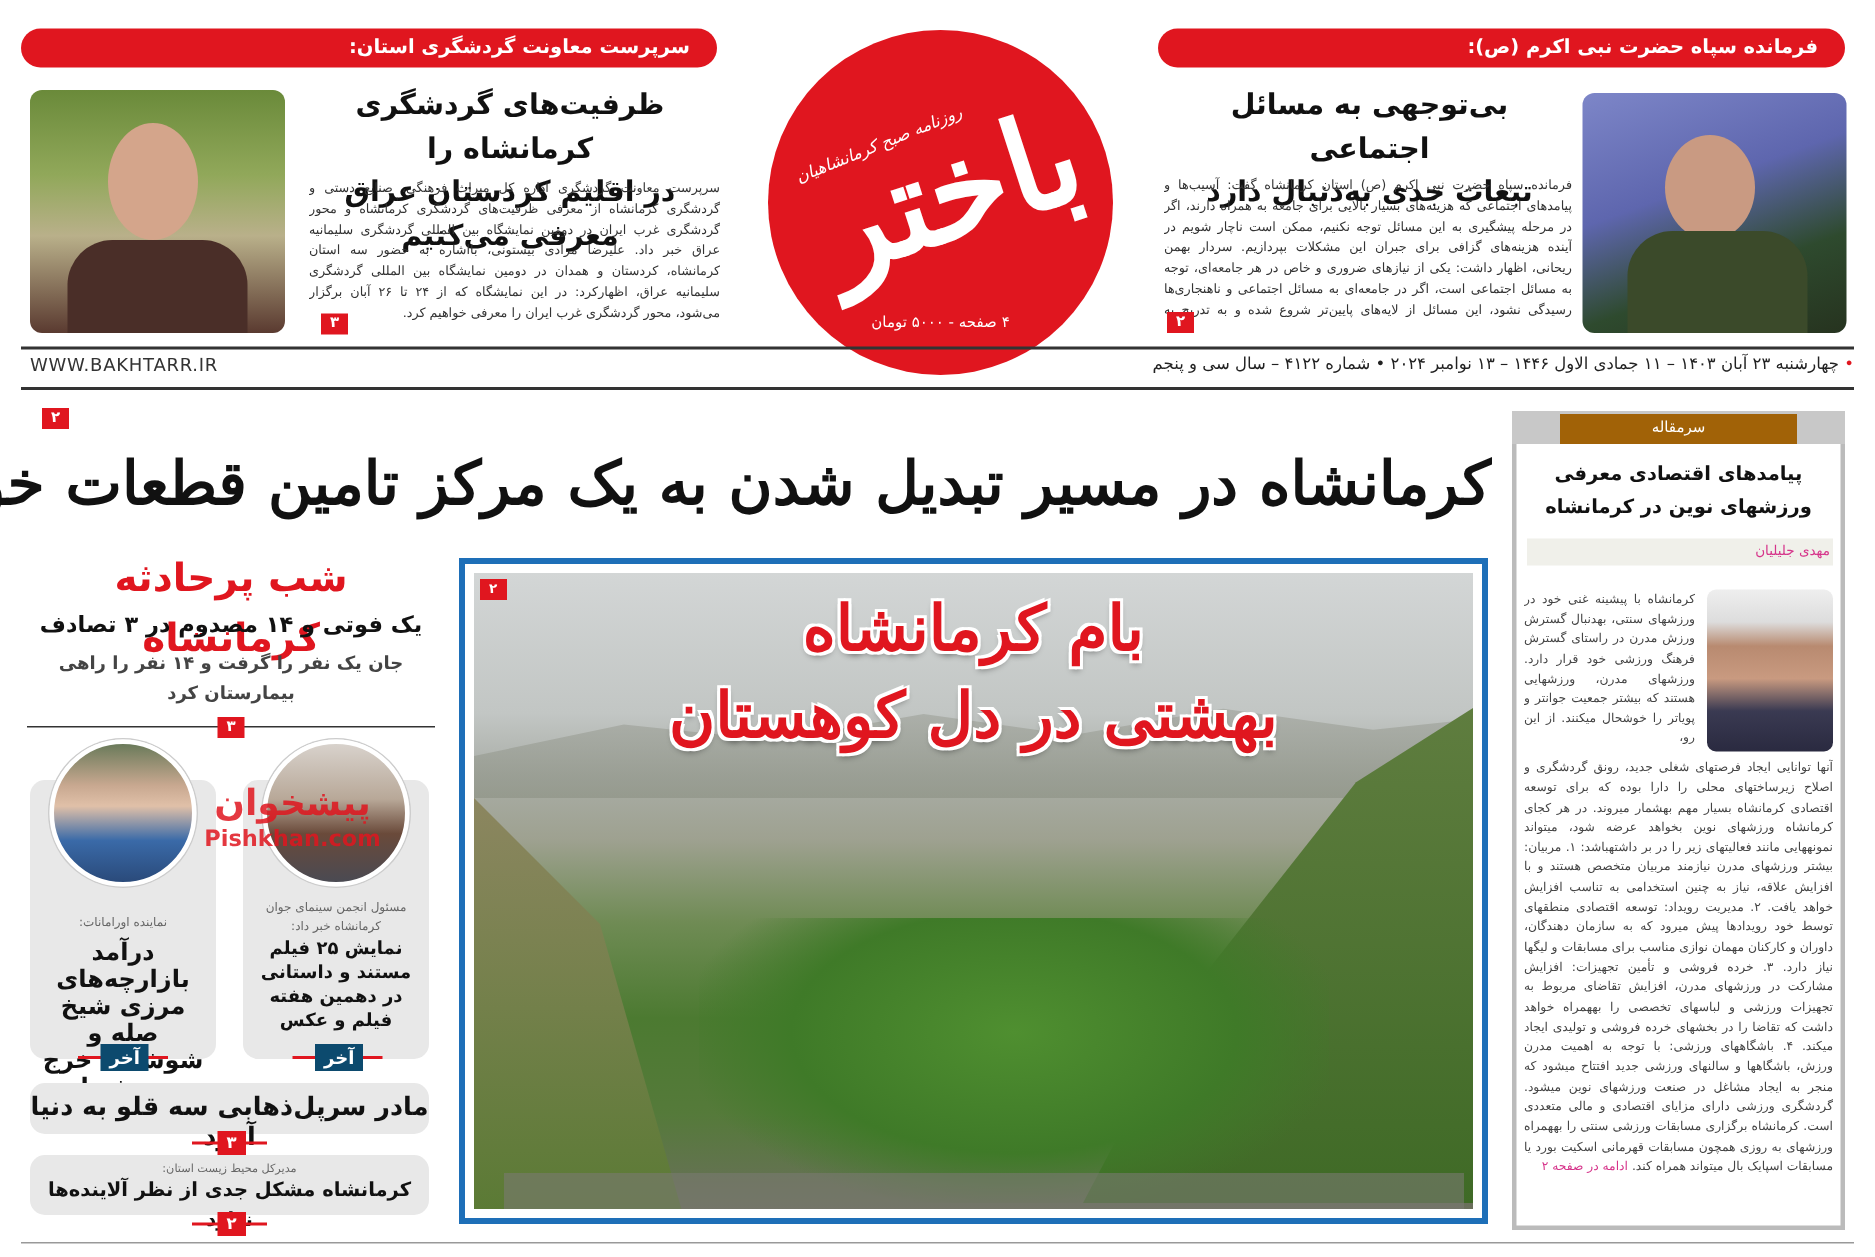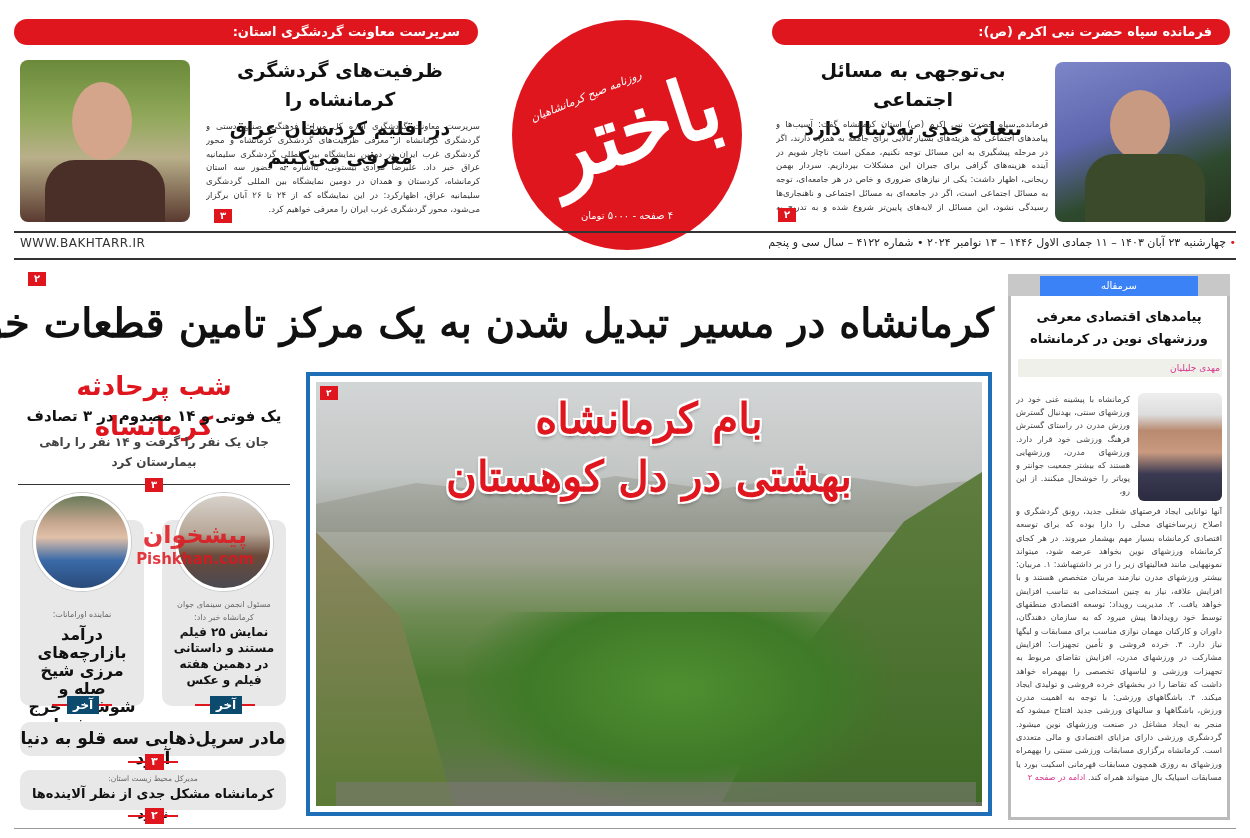--- a/index.html
+++ b/index.html
@@ -111,21 +111,21 @@
 <span class="abs pg" style="left:145px;top:754px;font-size:11px;height:16px;line-height:16px;">۳</span>
 
 <div class="abs card" style="left:20px;top:770px;width:266px;height:40px;"></div>
 <div class="abs" style="left:20px;top:773px;width:266px;text-align:center;font-size:7.5px;color:#666;line-height:11px;">مدیرکل محیط زیست استان:</div>
 <div class="abs hd" style="left:20px;top:784px;width:266px;font-size:13px;line-height:20px;">کرمانشاه مشکل جدی از نظر آلاینده‌ها ندارد</div>
 <div class="abs" style="left:128px;top:815px;width:50px;height:2px;background:#e0161f"></div>
 <span class="abs pg" style="left:145px;top:808px;font-size:11px;height:16px;line-height:16px;">۲</span>
 
 <div class="abs" style="left:1008px;top:274px;width:222px;height:546px;border:3px solid #bbb;border-top:none;background:#fff;"></div>
 <div class="abs" style="left:1008px;top:274px;width:222px;height:22px;background:#c8c8c8;"></div>
-<div class="abs" style="left:1040px;top:276px;width:158px;height:20px;line-height:20px;background:#3b82f6;color:#fff;text-align:center;font-size:10px;">سرمقاله</div>
+<div class="abs" style="left:1040px;top:276px;width:158px;height:20px;line-height:20px;background:#a16207;color:#fff;text-align:center;font-size:10px;">سرمقاله</div>
 <div class="abs hd" style="left:1012px;top:306px;width:214px;font-size:13px;line-height:22px;">
   <div>پیامدهای اقتصادی معرفی</div>
   <div>ورزشهای نوین در کرمانشاه</div>
 </div>
 <div class="abs" style="left:1018px;top:359px;width:204px;height:18px;background:#f0f0ea;"></div>
 <div class="abs" style="right:30px;top:361px;font-size:9px;color:#d6338a;line-height:14px;">مهدی جلیلیان</div>
 <div class="abs photo" style="left:1138px;top:393px;width:84px;height:108px;background:linear-gradient(180deg,#eee 0%,#ddd 20%,#b88a70 35%,#c99a80 55%,#3a3a52 75%,#2a2a40 100%);border-radius:6px;"></div>
 <div class="abs" style="left:1016px;top:393px;width:114px;font-size:8.2px;line-height:13.2px;color:#444;text-align:justify;height:112px;overflow:hidden;">کرمانشاه با پیشینه غنی خود در ورزشهای سنتی، بهدنبال گسترش ورزش مدرن در راستای گسترش فرهنگ ورزشی خود قرار دارد. ورزشهای مدرن، ورزشهایی هستند که بیشتر جمعیت جوانتر و پویاتر را خوشحال میکنند. از این رو،</div>
 <div class="abs" style="left:1016px;top:505px;width:206px;font-size:8.2px;line-height:13.3px;color:#444;text-align:justify;height:306px;overflow:hidden;">
   <span>آنها توانایی ایجاد فرصتهای شغلی جدید، رونق گردشگری و اصلاح زیرساختهای محلی را دارا بوده که برای توسعه اقتصادی کرمانشاه بسیار مهم بهشمار میروند. در هر کجای کرمانشاه ورزشهای نوین بخواهد عرضه شود، میتواند نمونههایی مانند فعالیتهای زیر را در بر داشتهباشد: ۱. مربیان: بیشتر ورزشهای مدرن نیازمند مربیان متخصص هستند و با افزایش علاقه، نیاز به چنین استخدامی به تناسب افزایش خواهد یافت. ۲. مدیریت رویداد: توسعه اقتصادی منطقهای توسط خود رویدادها پیش میرود که به سازمان دهندگان، داوران و کارکنان مهمان نوازی مناسب برای مسابقات و لیگها نیاز دارد. ۳. خرده فروشی و تأمین تجهیزات: افزایش مشارکت در ورزشهای مدرن، افزایش تقاضای مربوط به تجهیزات ورزشی و لباسهای تخصصی را بههمراه خواهد داشت که تقاضا را در بخشهای خرده فروشی و تولیدی ایجاد میکند. ۴. باشگاههای ورزشی: با توجه به اهمیت مدرن ورزش، باشگاهها و سالنهای ورزشی جدید افتتاح میشود که منجر به ایجاد مشاغل در صنعت ورزشهای نوین میشود. گردشگری ورزشی دارای مزایای اقتصادی و مالی متعددی است. کرمانشاه برگزاری مسابقات ورزشی سنتی را بههمراه ورزشهای به روزی همچون مسابقات قهرمانی اسکیت بورد یا مسابقات اسپایک بال میتواند همراه کند.</span>

